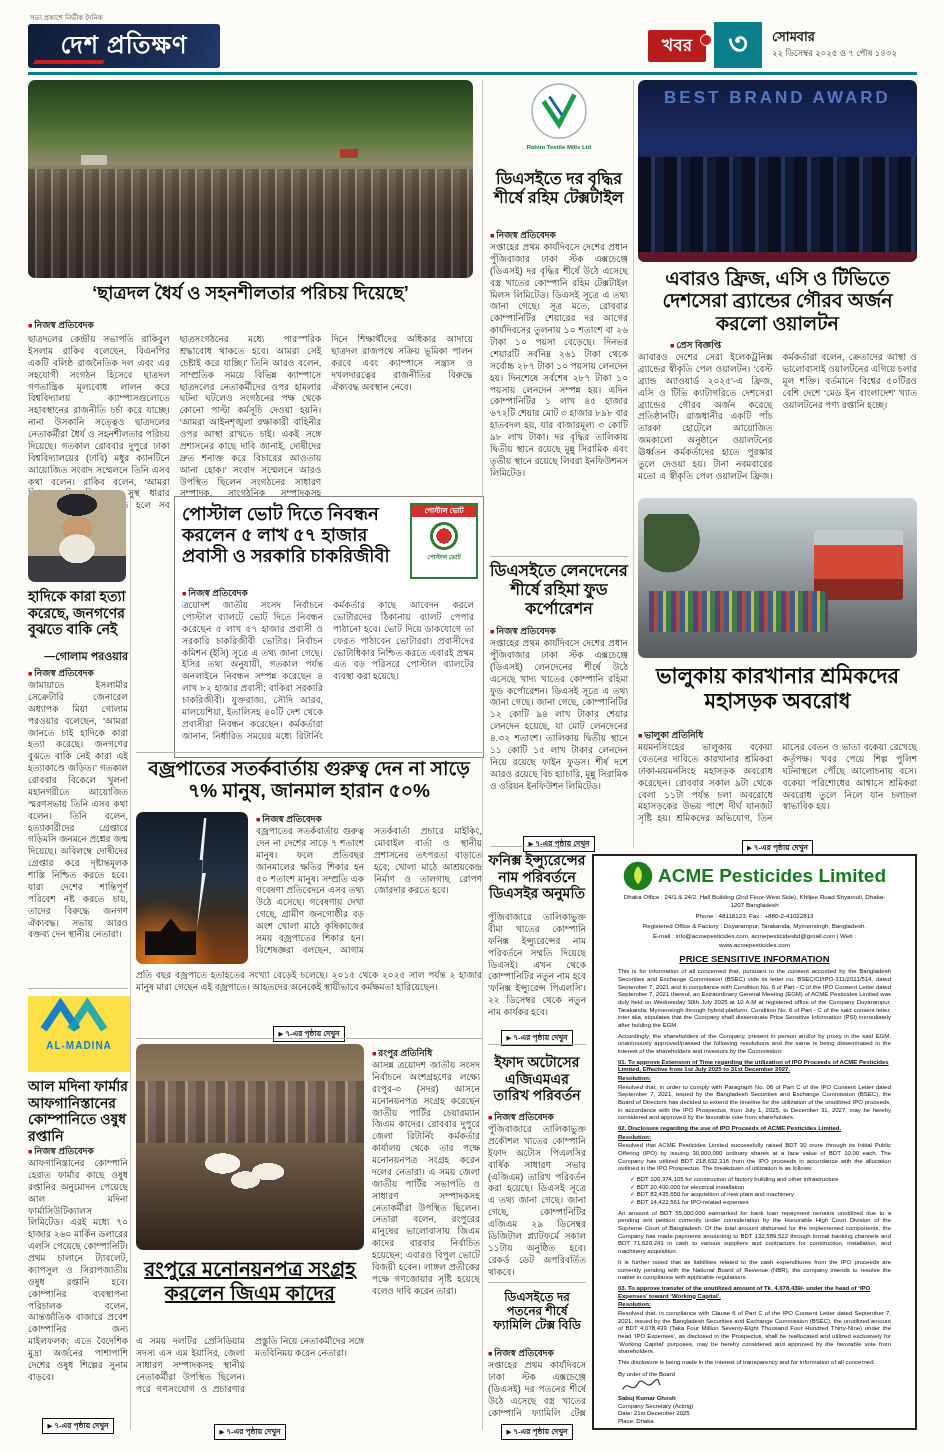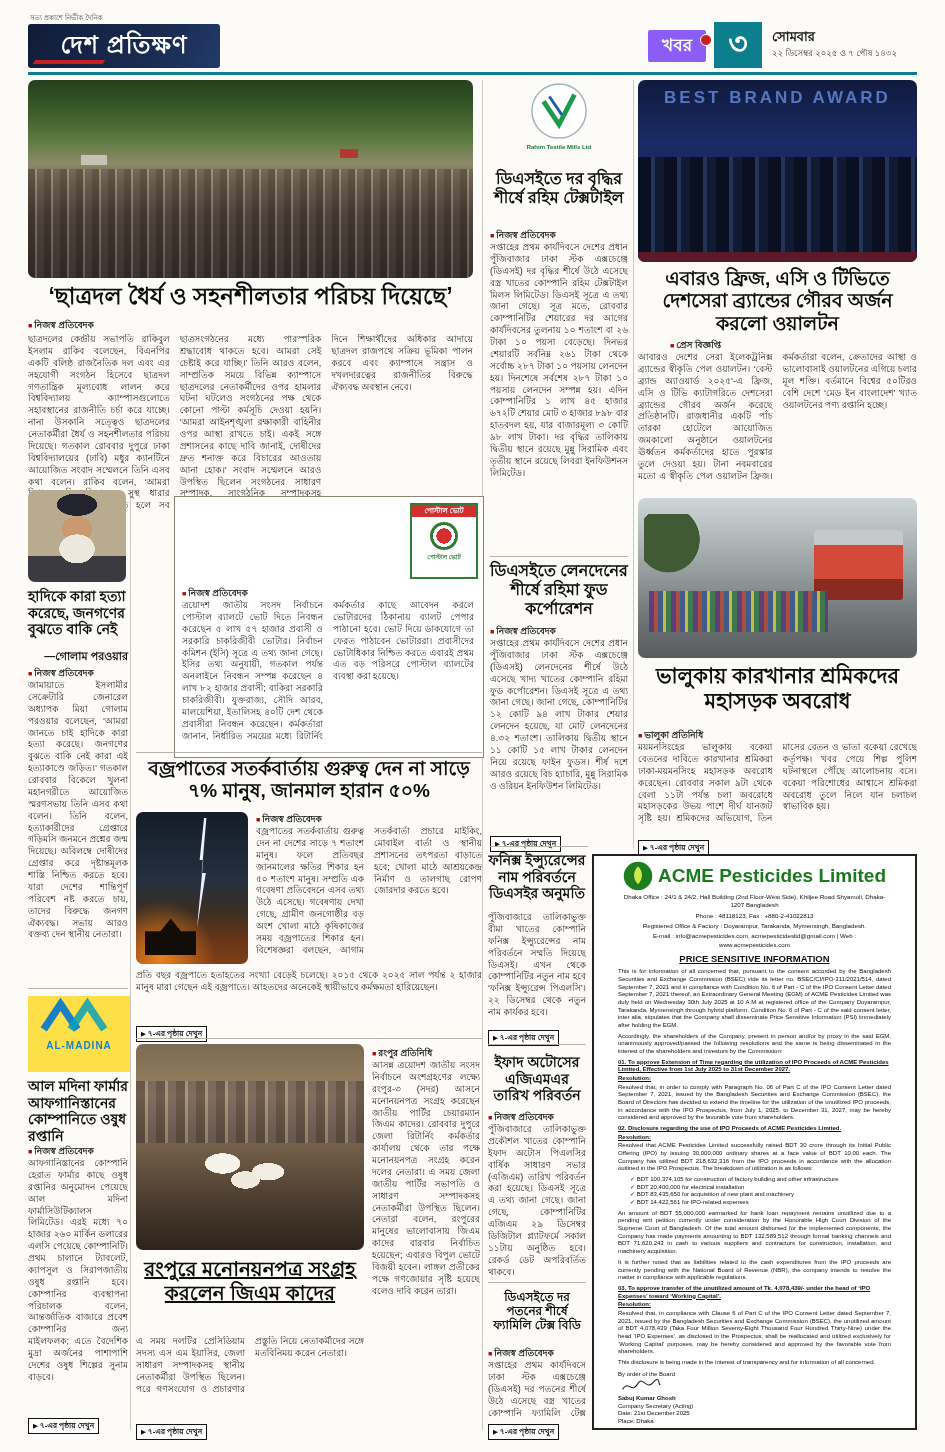--- a/index.html
+++ b/index.html
@@ -10,31 +10,31 @@
   .ph{position:absolute;}
   .headline{font-weight:bold;color:#0d0d0d;line-height:1.18;text-align:center;}
   .headline.left{text-align:left;}
   .byline{font-size:9px;font-weight:bold;color:#222;}
   .byline::before{content:"■ ";color:#a01010;font-size:7px;}
   .body-text{font-size:9px;line-height:1.32;text-align:justify;color:#232323;overflow:hidden;}
   .cols-2{column-count:2;column-gap:10px;column-fill:auto;}
   .cols-3{column-count:3;column-gap:10px;column-fill:auto;}
   .vrule{position:absolute;width:1px;background:#ccc7bd;}
   .hrule{position:absolute;height:1px;background:#b8b3a9;}
-  .jumpwrap{position:absolute;text-align:left;}
+  .jumpwrap{position:absolute;text-align:center;}
   .jump{display:inline-block;border:1px solid #111;background:#fff;font-size:7.5px;
         font-weight:bold;padding:1px 4px;}
   .jump::before{content:"▶ ";font-size:6.5px;}
   
   .mast-logo{position:absolute;left:28px;top:24px;width:192px;height:44px;background:linear-gradient(120deg,#101c38,#1b2d55 70%,#233a6b);
              border-radius:3px;display:flex;align-items:center;justify-content:center;}
   .mast-logo::after{content:"";position:absolute;left:6px;bottom:4px;width:70px;height:4px;background:#c62020;transform:skewX(-30deg);}
   .mast-title{color:#fff;font-size:24px;font-weight:bold;letter-spacing:1px;}
   .tagline{position:absolute;left:30px;top:12px;font-size:7px;color:#444;}
-  .kobor{position:absolute;left:648px;top:30px;width:58px;height:32px;background:#8b5cf6;color:#fff;
+  .kobor{position:absolute;left:648px;top:30px;width:58px;height:32px;background:#b91c1c;color:#fff;
          font-size:17px;font-weight:bold;display:flex;align-items:center;justify-content:center;border-radius:2px;}
   .reddot{position:absolute;left:700px;top:34px;width:10px;height:10px;border-radius:50%;background:#c62020;border:1px solid #fff;}
   .pageno{position:absolute;left:714px;top:22px;width:48px;height:46px;background:#0d7f8c;color:#fff;
           font-size:30px;font-weight:bold;display:flex;align-items:center;justify-content:center;}
   .day{position:absolute;left:772px;top:27px;font-size:13px;font-weight:bold;}
   .dateline{position:absolute;left:772px;top:47px;font-size:8.5px;color:#333;}
   .mastrule{position:absolute;left:28px;top:72px;width:889px;height:3px;background:#0d7f8c;}
   
   .acme{position:absolute;left:592px;top:854px;width:325px;height:576px;border:2px solid #222;background:#fff;
         padding:5px 24px;box-sizing:border-box;font-size:6px;line-height:1.28;color:#111;}
@@ -70,21 +70,21 @@
   <div class="vrule" style="left:633px;top:80px;height:768px;"></div>
   <div class="vrule" style="left:130px;top:492px;height:938px;"></div>
 
   <div class="photo" style="left:28px;top:80px;width:445px;height:198px;
        background:linear-gradient(180deg,#24401e 0%,#3a5c2a 16%,#5d7a40 30%,#8d8a68 42%,#7a6a55 52%,#564a3e 68%,#3c342d 100%);">
     <div class="ph" style="left:0;top:45%;width:100%;height:55%;opacity:.8;filter:blur(.5px);
          background:repeating-linear-gradient(90deg,rgba(20,16,12,.4) 0 7px,rgba(240,220,190,.3) 7px 9px,rgba(60,50,75,.35) 9px 16px);"></div>
     <div class="ph" style="left:12%;top:38%;width:26px;height:10px;background:#c8c2b4;"></div>
     <div class="ph" style="left:70%;top:35%;width:18px;height:9px;background:#b03a30;"></div>
   </div>
-  <div class="headline" style="left:28px;top:283px;width:445px;font-size:23px;position:absolute;">‘ছাত্রদল ধৈর্য ও সহনশীলতার পরিচয় দিয়েছে’</div>
+  <div class="headline" style="left:28px;top:283px;width:445px;font-size:18px;position:absolute;">‘ছাত্রদল ধৈর্য ও সহনশীলতার পরিচয় দিয়েছে’</div>
   <div class="byline abs" style="left:28px;top:318px;">নিজস্ব প্রতিবেদক</div>
   <div class="body-text cols-3 abs" style="left:28px;top:334px;width:445px;height:188px;">ছাত্রদলের কেন্দ্রীয় সভাপতি রাকিবুল ইসলাম রাকিব বলেছেন, বিএনপির একটি বলিষ্ঠ রাজনৈতিক দল এবং এর সহযোগী সংগঠন হিসেবে ছাত্রদল গণতান্ত্রিক মূল্যবোধ লালন করে বিশ্ববিদ্যালয় ক্যাম্পাসগুলোতে সহাবস্থানের রাজনীতি চর্চা করে যাচ্ছে। নানা উসকানি সত্ত্বেও ছাত্রদলের নেতাকর্মীরা ধৈর্য ও সহনশীলতার পরিচয় দিয়েছে। গতকাল রোববার দুপুরে ঢাকা বিশ্ববিদ্যালয়ের (ঢাবি) মধুর ক্যানটিনে আয়োজিত সংবাদ সম্মেলনে তিনি এসব কথা বলেন। রাকিব বলেন, ‘আমরা বিশ্বাস করি, শিক্ষাঙ্গনে সুস্থ ধারার রাজনীতি ফিরিয়ে আনতে হলে সব ছাত্রসংগঠনের মধ্যে পারস্পরিক শ্রদ্ধাবোধ থাকতে হবে। আমরা সেই চেষ্টাই করে যাচ্ছি।’ তিনি আরও বলেন, সাম্প্রতিক সময়ে বিভিন্ন ক্যাম্পাসে ছাত্রদলের নেতাকর্মীদের ওপর হামলার ঘটনা ঘটলেও সংগঠনের পক্ষ থেকে কোনো পাল্টা কর্মসূচি দেওয়া হয়নি। ‘আমরা আইনশৃঙ্খলা রক্ষাকারী বাহিনীর ওপর আস্থা রাখতে চাই। একই সঙ্গে প্রশাসনের কাছে দাবি জানাই, দোষীদের দ্রুত শনাক্ত করে বিচারের আওতায় আনা হোক।’ সংবাদ সম্মেলনে আরও উপস্থিত ছিলেন সংগঠনের সাধারণ সম্পাদক, সাংগঠনিক সম্পাদকসহ কেন্দ্রীয় নেতারা। নেতারা বলেন, আগামী দিনে শিক্ষার্থীদের অধিকার আদায়ে ছাত্রদল রাজপথে সক্রিয় ভূমিকা পালন করবে এবং ক্যাম্পাসে সন্ত্রাস ও দখলদারত্বের রাজনীতির বিরুদ্ধে ঐক্যবদ্ধ অবস্থান নেবে।</div>
 
   <div class="abs" style="left:505px;top:82px;width:108px;height:84px;text-align:center;">
     <svg width="58" height="58" viewBox="0 0 60 60">
       <circle cx="30" cy="30" r="28" fill="#fff" stroke="#9fb2c0" stroke-width="1.5"></circle>
       <path d="M14 20 L30 44 L46 13" stroke="#1a9a4a" stroke-width="5" fill="none"></path>
       <path d="M20 15 L33 34" stroke="#1b5faa" stroke-width="3" fill="none"></path>
     </svg>
     <div style="font-size:6px;color:#1a7a3a;font-weight:bold;">Rahim Textile Mills Ltd</div>
@@ -100,20 +100,21 @@
          color:rgba(120,165,255,.65);letter-spacing:3px;">BEST BRAND AWARD</div>
     <div class="ph" style="left:0;bottom:10px;width:100%;height:52%;
          background:repeating-linear-gradient(90deg,#0a0f22 0 13px,#243457 13px 17px,#101a33 17px 26px);"></div>
     <div class="ph" style="left:0;bottom:0;width:100%;height:10px;background:#5a1a2a;"></div>
   </div>
   <div class="headline" style="left:638px;top:268px;width:279px;font-size:19px;position:absolute;">এবারও ফ্রিজ, এসি ও টিভিতে দেশসেরা ব্র্যান্ডের গৌরব অর্জন করলো ওয়ালটন</div>
   <div class="byline abs" style="left:670px;top:338px;">প্রেস বিজ্ঞপ্তি</div>
   <div class="body-text cols-2 abs" style="left:638px;top:352px;width:279px;height:140px;">আবারও দেশের সেরা ইলেকট্রনিক্স ব্র্যান্ডের স্বীকৃতি পেল ওয়ালটন। ‘বেস্ট ব্র্যান্ড অ্যাওয়ার্ড ২০২৫’-এ ফ্রিজ, এসি ও টিভি ক্যাটাগরিতে দেশসেরা ব্র্যান্ডের গৌরব অর্জন করেছে প্রতিষ্ঠানটি। রাজধানীর একটি পাঁচ তারকা হোটেলে আয়োজিত জমকালো অনুষ্ঠানে ওয়ালটনের ঊর্ধ্বতন কর্মকর্তাদের হাতে পুরস্কার তুলে দেওয়া হয়। টানা নবমবারের মতো এ স্বীকৃতি পেল ওয়ালটন ফ্রিজ। কর্মকর্তারা বলেন, ক্রেতাদের আস্থা ও ভালোবাসাই ওয়ালটনের এগিয়ে চলার মূল শক্তি। বর্তমানে বিশ্বের ৫০টিরও বেশি দেশে ‘মেড ইন বাংলাদেশ’ খ্যাত ওয়ালটনের পণ্য রপ্তানি হচ্ছে।</div>
 
   <div class="abs" style="left:174px;top:496px;width:308px;height:260px;border:1px solid #8a8478;background:#fff;"></div>
+  <div class="headline left" style="left:182px;top:504px;width:222px;font-size:18px;position:absolute;">পোস্টাল ভোট দিতে নিবন্ধন করলেন ৫ লাখ ৫৭ হাজার প্রবাসী ও সরকারি চাকরিজীবী</div>
   <div class="abs" style="left:410px;top:503px;width:64px;height:72px;background:#fff;border:2px solid #2e7d32;text-align:center;">
     <div style="background:#d32f2f;color:#fff;font-size:7px;font-weight:bold;">পোস্টাল ভোট</div>
     <div style="width:28px;height:28px;margin:5px auto 2px;border-radius:50%;
          background:radial-gradient(circle,#d32f2f 0 38%,#fff 39% 55%,#2e7d32 56% 100%);"></div>
     <div style="font-size:6px;color:#2e7d32;font-weight:bold;">পোস্টাল ভোট</div>
   </div>
   <div class="byline abs" style="left:182px;top:586px;">নিজস্ব প্রতিবেদক</div>
   <div class="body-text cols-2 abs" style="left:182px;top:600px;width:292px;height:150px;">ত্রয়োদশ জাতীয় সংসদ নির্বাচনে পোস্টাল ব্যালটে ভোট দিতে নিবন্ধন করেছেন ৫ লাখ ৫৭ হাজার প্রবাসী ও সরকারি চাকরিজীবী ভোটার। নির্বাচন কমিশন (ইসি) সূত্রে এ তথ্য জানা গেছে। ইসির তথ্য অনুযায়ী, গতকাল পর্যন্ত অনলাইনে নিবন্ধন সম্পন্ন করেছেন ৪ লাখ ৮২ হাজার প্রবাসী; বাকিরা সরকারি চাকরিজীবী। যুক্তরাজ্য, সৌদি আরব, মালয়েশিয়া, ইতালিসহ ৪০টি দেশ থেকে প্রবাসীরা নিবন্ধন করেছেন। কর্মকর্তারা জানান, নির্ধারিত সময়ের মধ্যে রিটার্নিং কর্মকর্তার কাছে আবেদন করলে ভোটারদের ঠিকানায় ব্যালট পেপার পাঠানো হবে। ভোট দিয়ে ডাকযোগে তা ফেরত পাঠাবেন ভোটাররা। প্রবাসীদের ভোটাধিকার নিশ্চিত করতে এবারই প্রথম এত বড় পরিসরে পোস্টাল ব্যালটের ব্যবস্থা করা হয়েছে।</div>
 
   <div class="photo" style="left:28px;top:490px;width:98px;height:92px;

